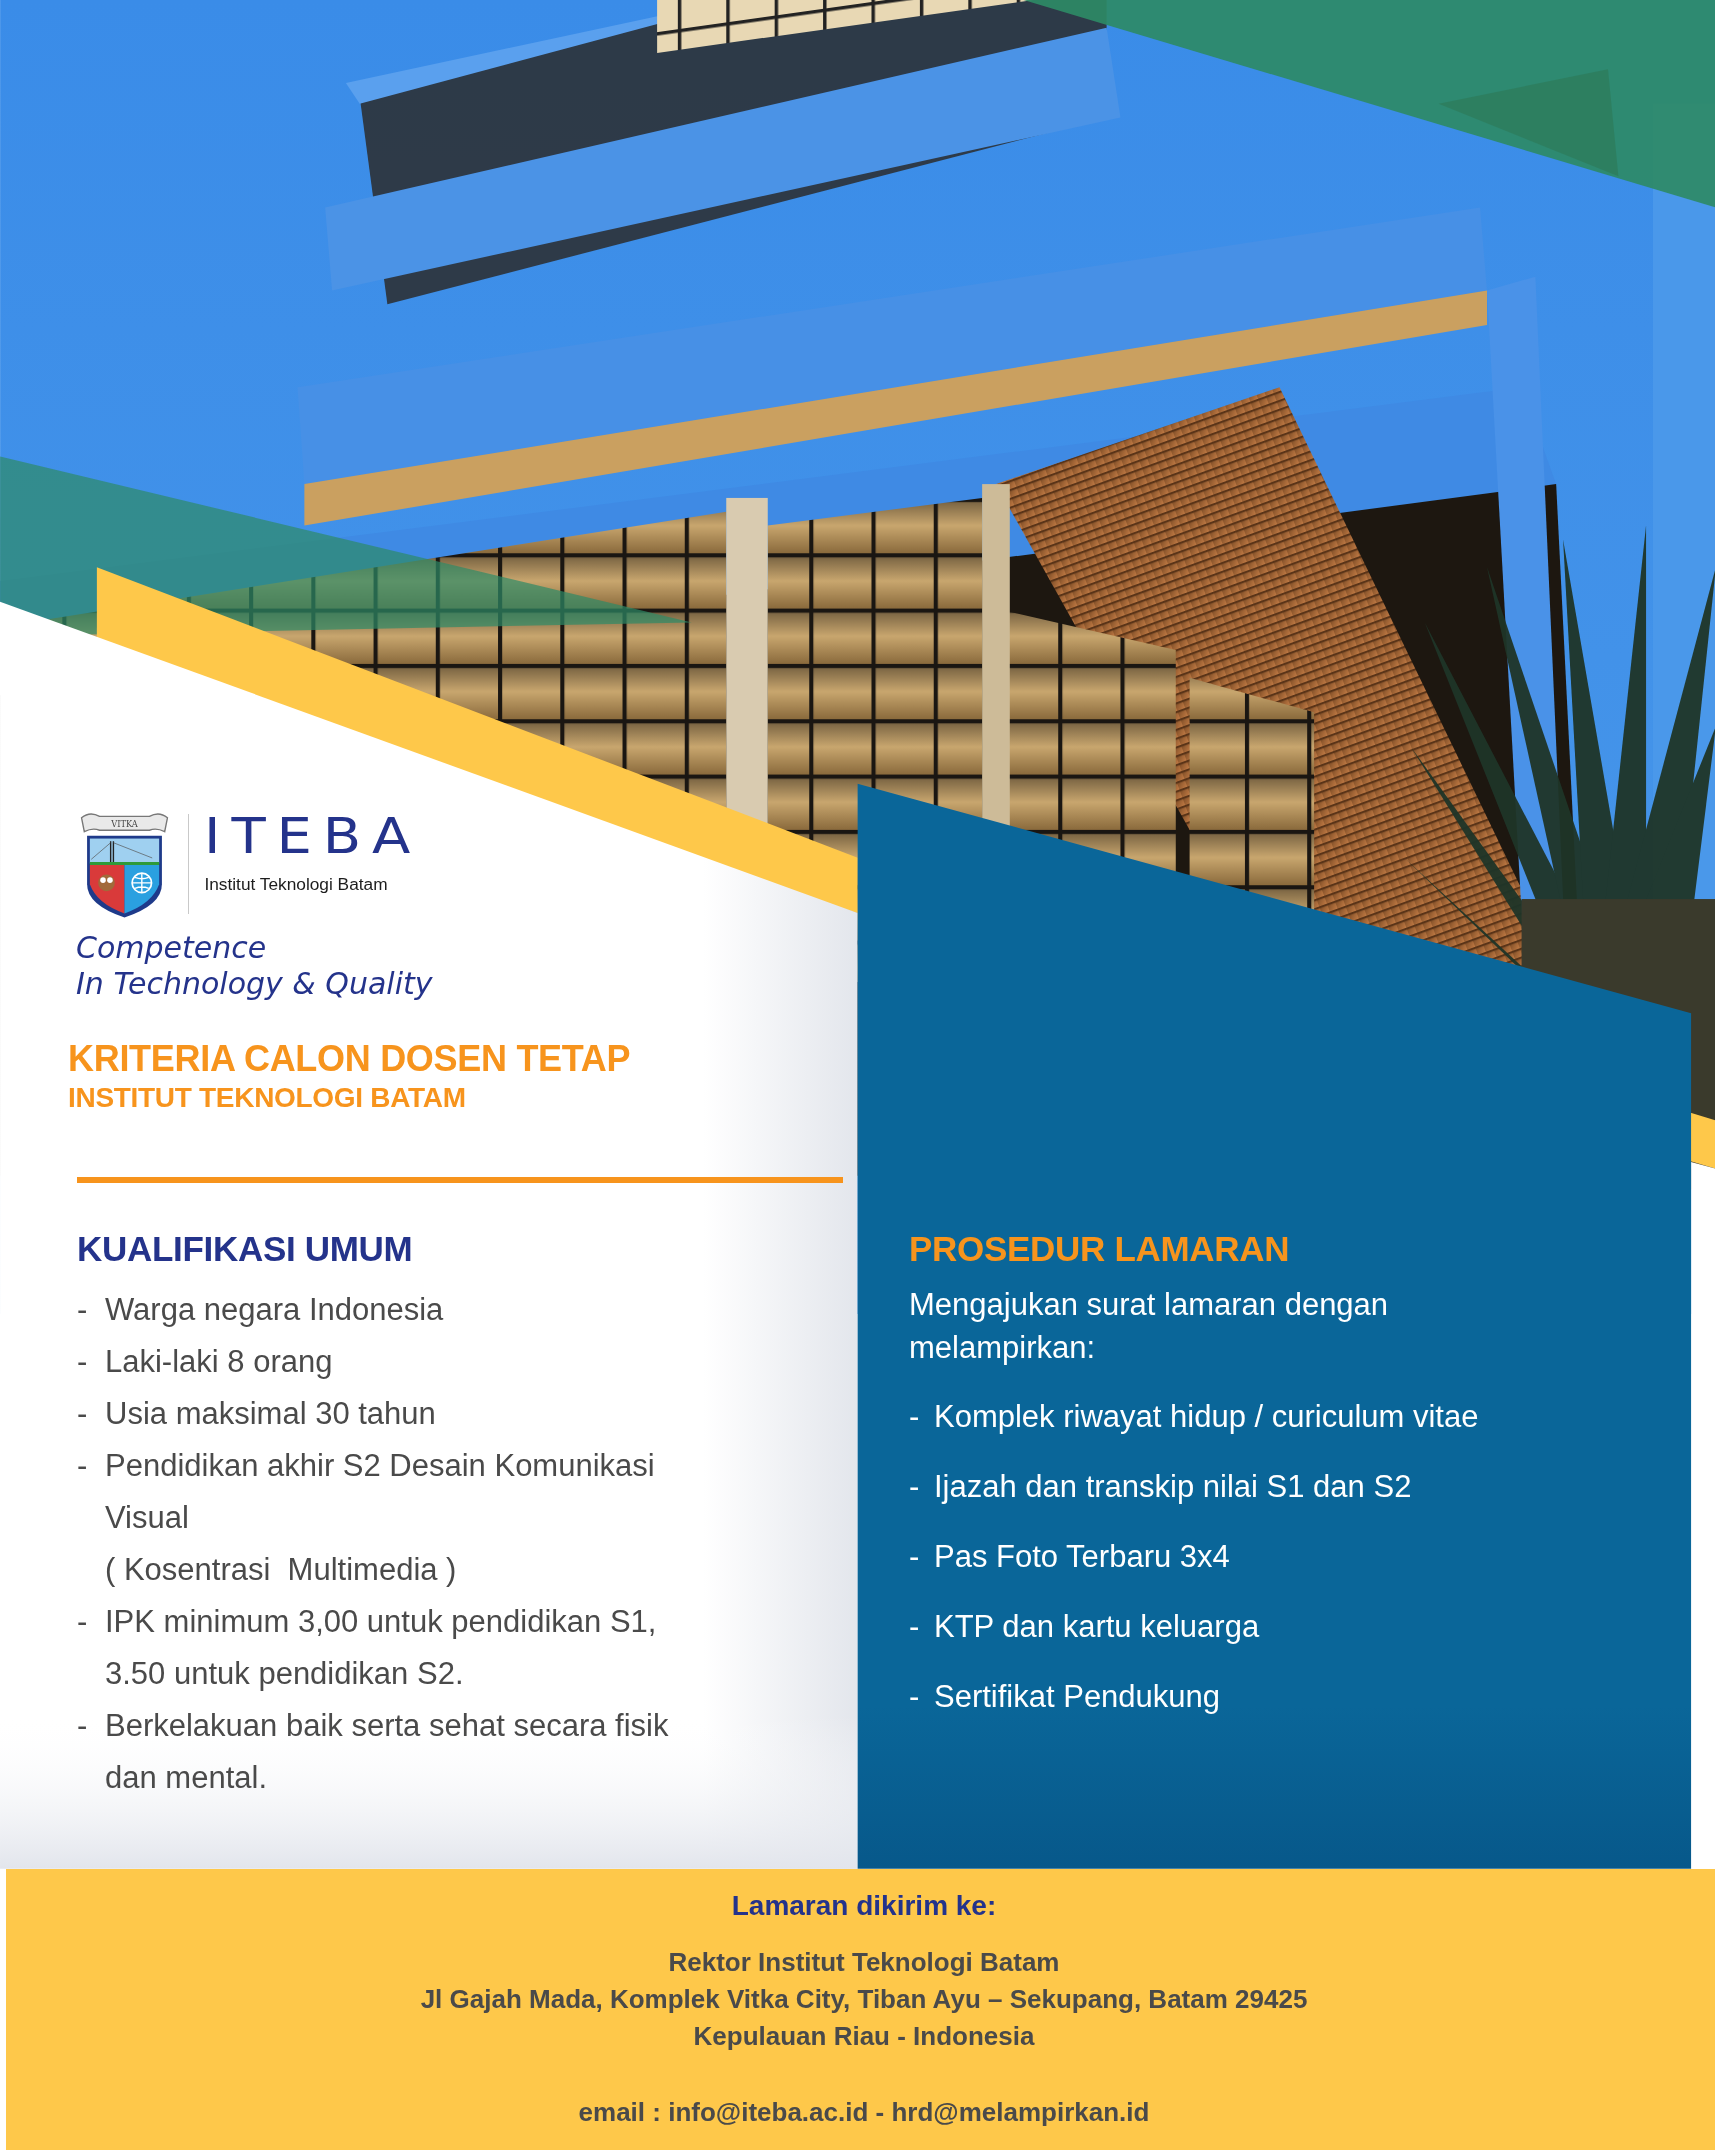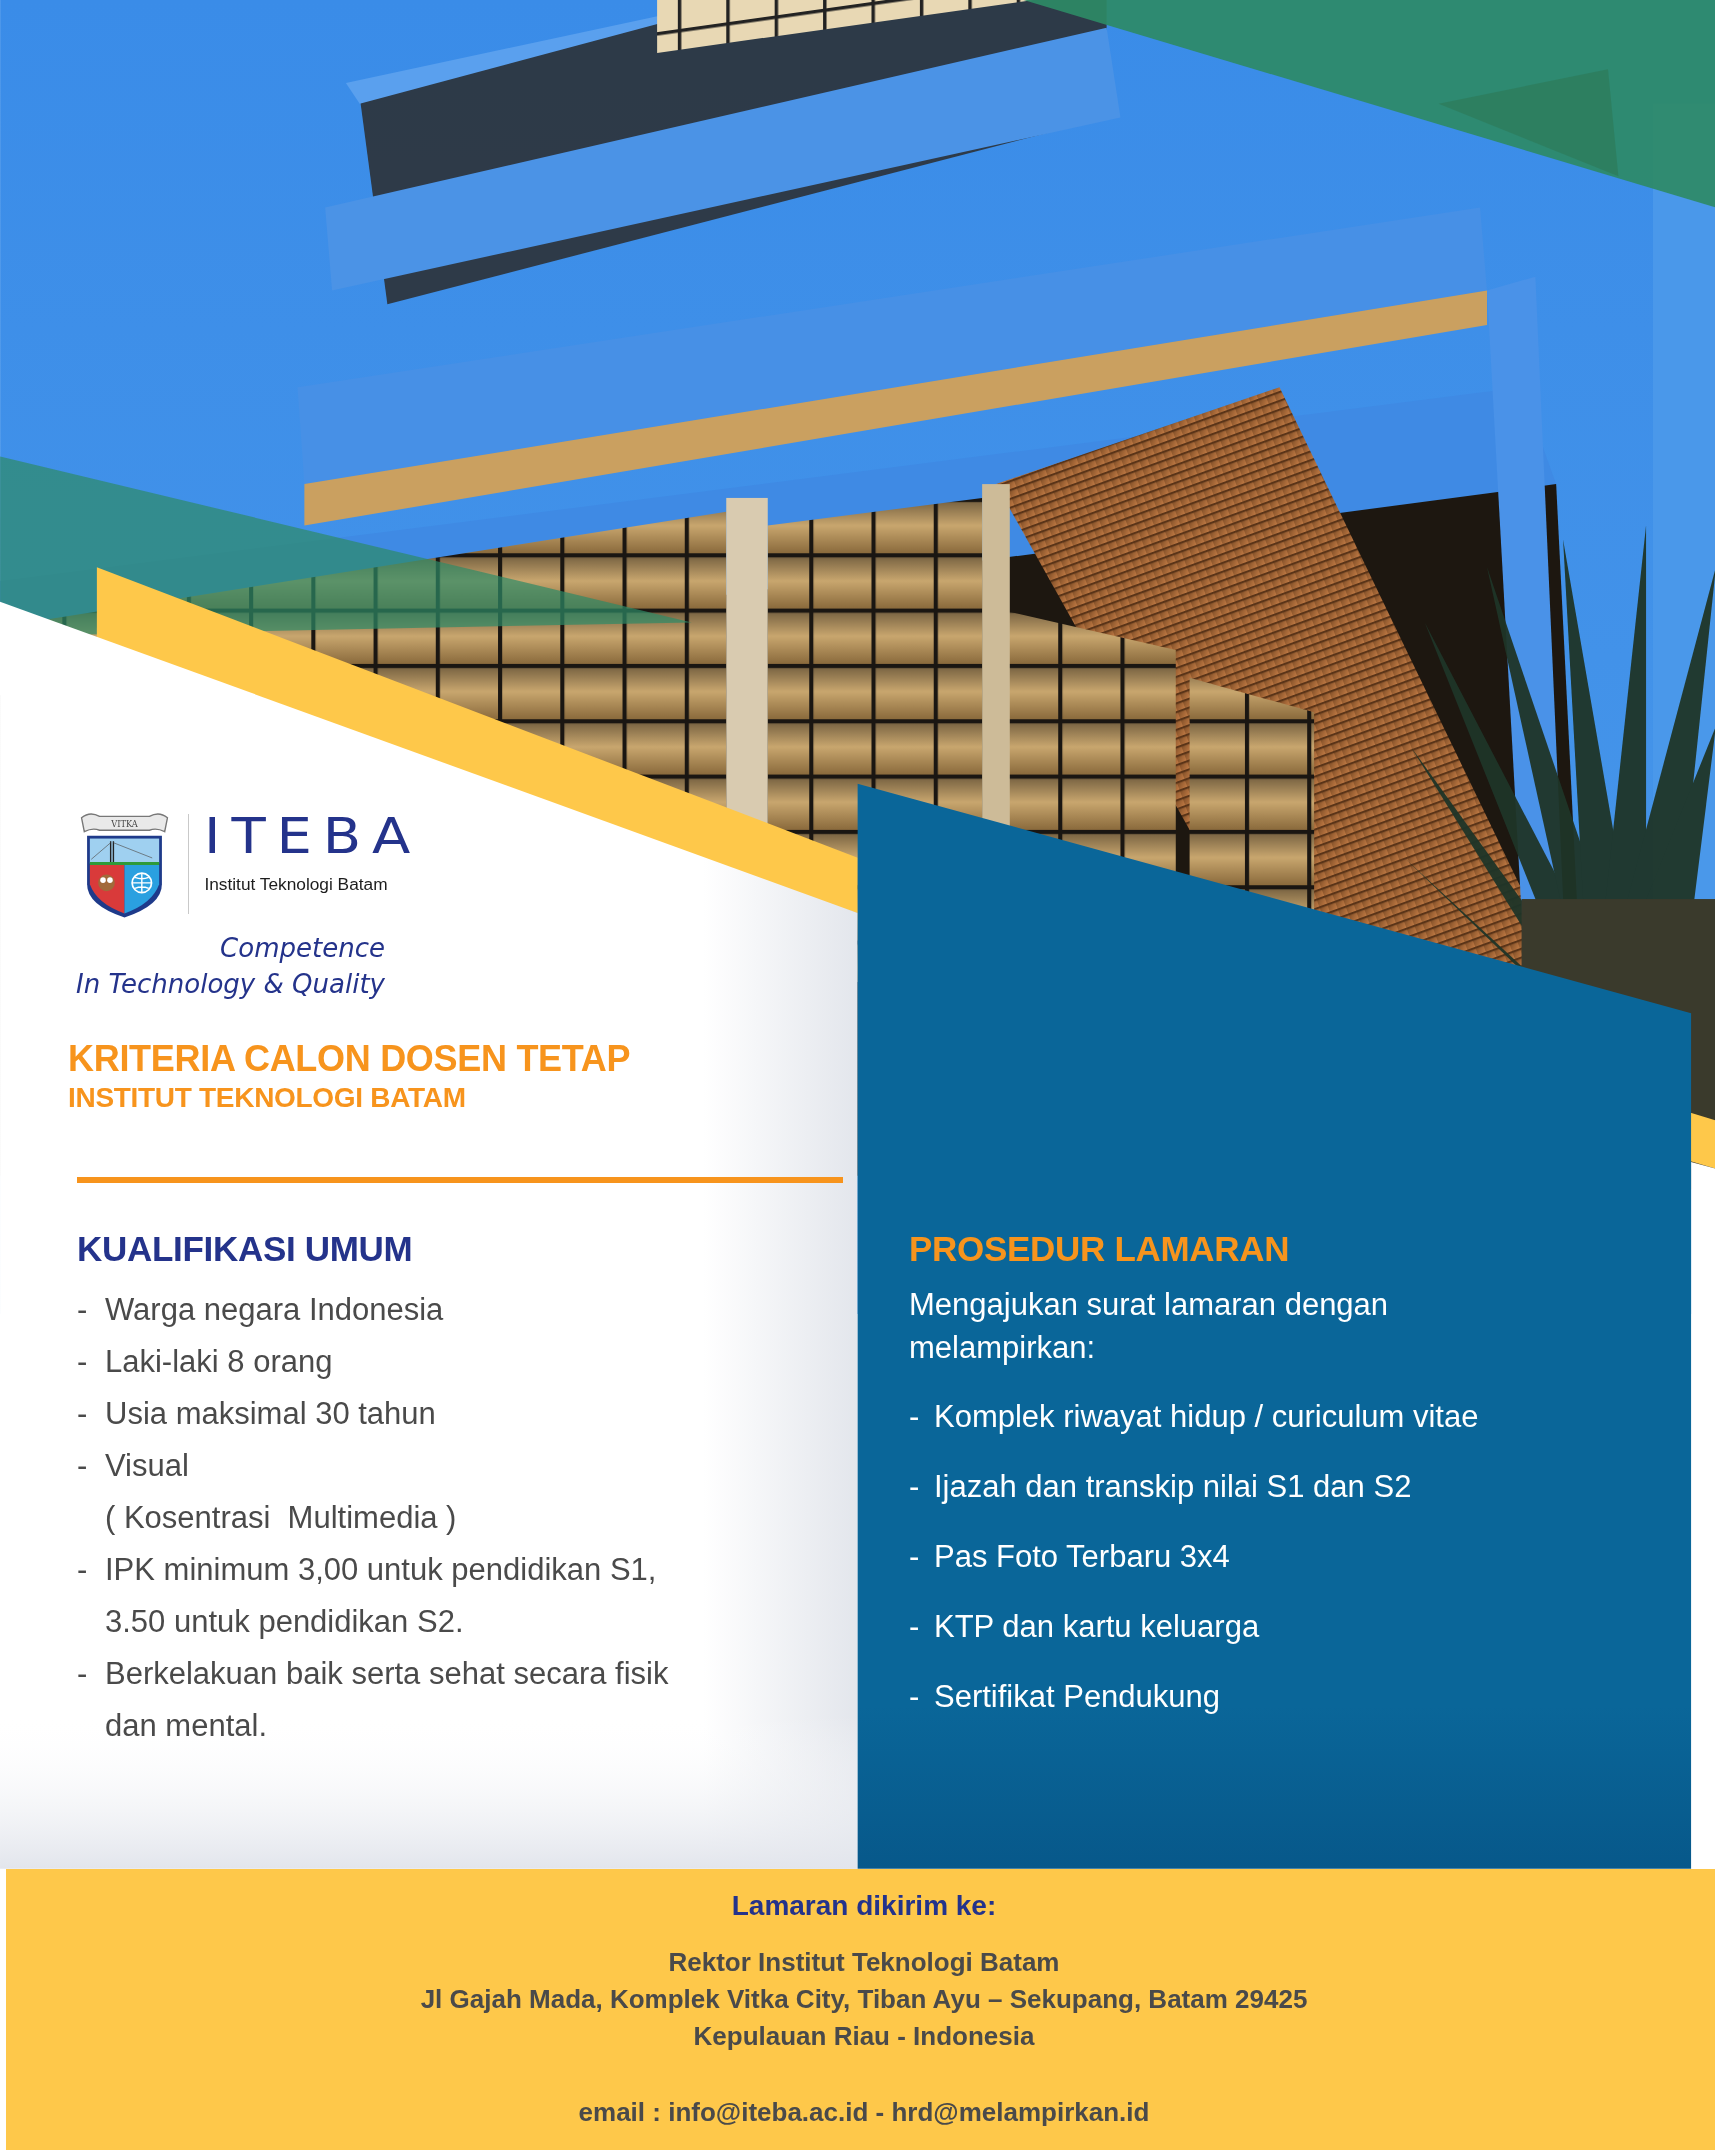--- a/index.html
+++ b/index.html
@@ -15,21 +15,21 @@
   .white-area svg { position:absolute; left:0; top:0; }
 
   
   .logo { position:absolute; left:76px; top:808px; display:flex; align-items:flex-start; }
   .crest { width:97px; height:111px; position:relative; }
   .logo-divider { width:1.4px; height:100px; background:#c9c9c9; margin:5.5px 15px 0 15px; }
   .logo-text { display:flex; flex-direction:column; }
   .logo-name { font-family:"DejaVu Sans", sans-serif; font-size:50px; letter-spacing:9.7px; color:#24338b; font-weight:normal; line-height:55px; margin-top:1.4px; transform:scaleX(1.12); transform-origin:left; }
   .logo-sub { font-family:"Liberation Sans", sans-serif; font-size:17.3px; color:#1d1d1d; margin-top:9.7px; }
 
-  .tagline { position:absolute; left:76px; top:930px; color:#24338b; font-style:italic; font-family:"DejaVu Sans", sans-serif; font-size:26px; line-height:36px;text-align:right; }
+  .tagline { position:absolute; left:76px; top:930px; color:#24338b; font-style:italic; font-family:"DejaVu Sans", sans-serif; font-size:30px; line-height:36px; }
 
   
   .titles { position:absolute; left:68px; top:1037px; color:#f7941d; font-weight:bold; font-family:"Liberation Sans", sans-serif; }
   .title-main { font-size:36px; line-height:43px; letter-spacing:-0.3px; }
   .title-sub { font-size:28px; line-height:35px; letter-spacing:-0.3px; }
   .title-rule { position:absolute; left:77px; top:1177px; width:766px; height:6.2px; background:#f7941d; }
 
   
   .left-col { position:absolute; left:77px; top:1228px; width:761px; }
   .section-head-left { color:#24338b; font-weight:bold; font-size:35px; line-height:41px; margin-bottom:15px; letter-spacing:-0.3px; }
@@ -215,20 +215,21 @@
       <span class="qual-dash">-</span>
       <span class="qual-text"><span>Laki-laki 8 orang</span></span>
     </li>
     <li class="qual-item">
       <span class="qual-dash">-</span>
       <span class="qual-text"><span>Usia maksimal 30 tahun</span></span>
     </li>
     <li class="qual-item">
       <span class="qual-dash">-</span>
       <span class="qual-text">
+        <div>Pendidikan akhir S2 Desain Komunikasi</div>
         <div>Visual</div>
         <div style="white-space:pre">( Kosentrasi  Multimedia )</div>
       </span>
     </li>
     <li class="qual-item">
       <span class="qual-dash">-</span>
       <span class="qual-text">
         <div>IPK minimum 3,00 untuk pendidikan S1,</div>
         <div>3.50 untuk pendidikan S2.</div>
       </span>

